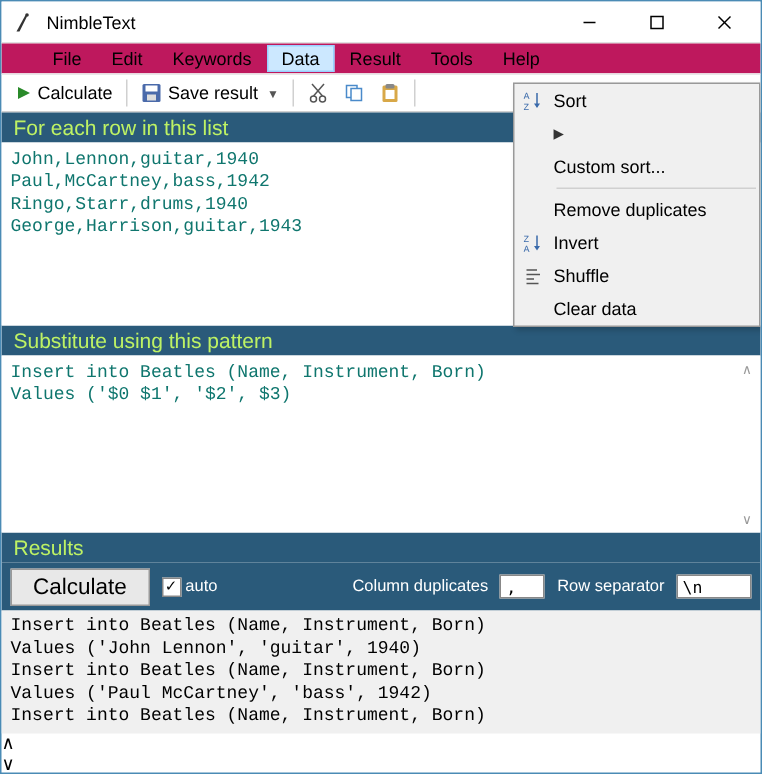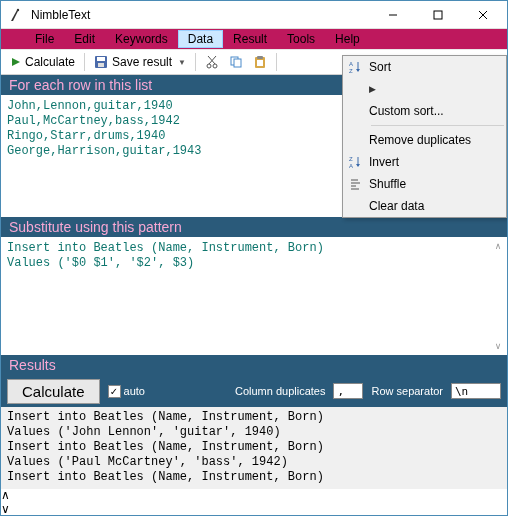--- a/index.html
+++ b/index.html
@@ -82,21 +82,21 @@
     margin-left: 2px;
   }
   .help-f1 {
     margin-left: auto;
     color: #000;
     padding: 2px 6px;
   }
   
   .section-header {
     background: #2a5a7a;
-    color: #f9a8d4;
+    color: #bef264;
     font-size: 14px;
     padding: 2px 8px;
     font-weight: normal;
     display: flex;
     align-items: flex-start;
   }
   .section-header .right { margin-left: auto; font-size: 12px; }
   
   .pane {
     position: relative;

